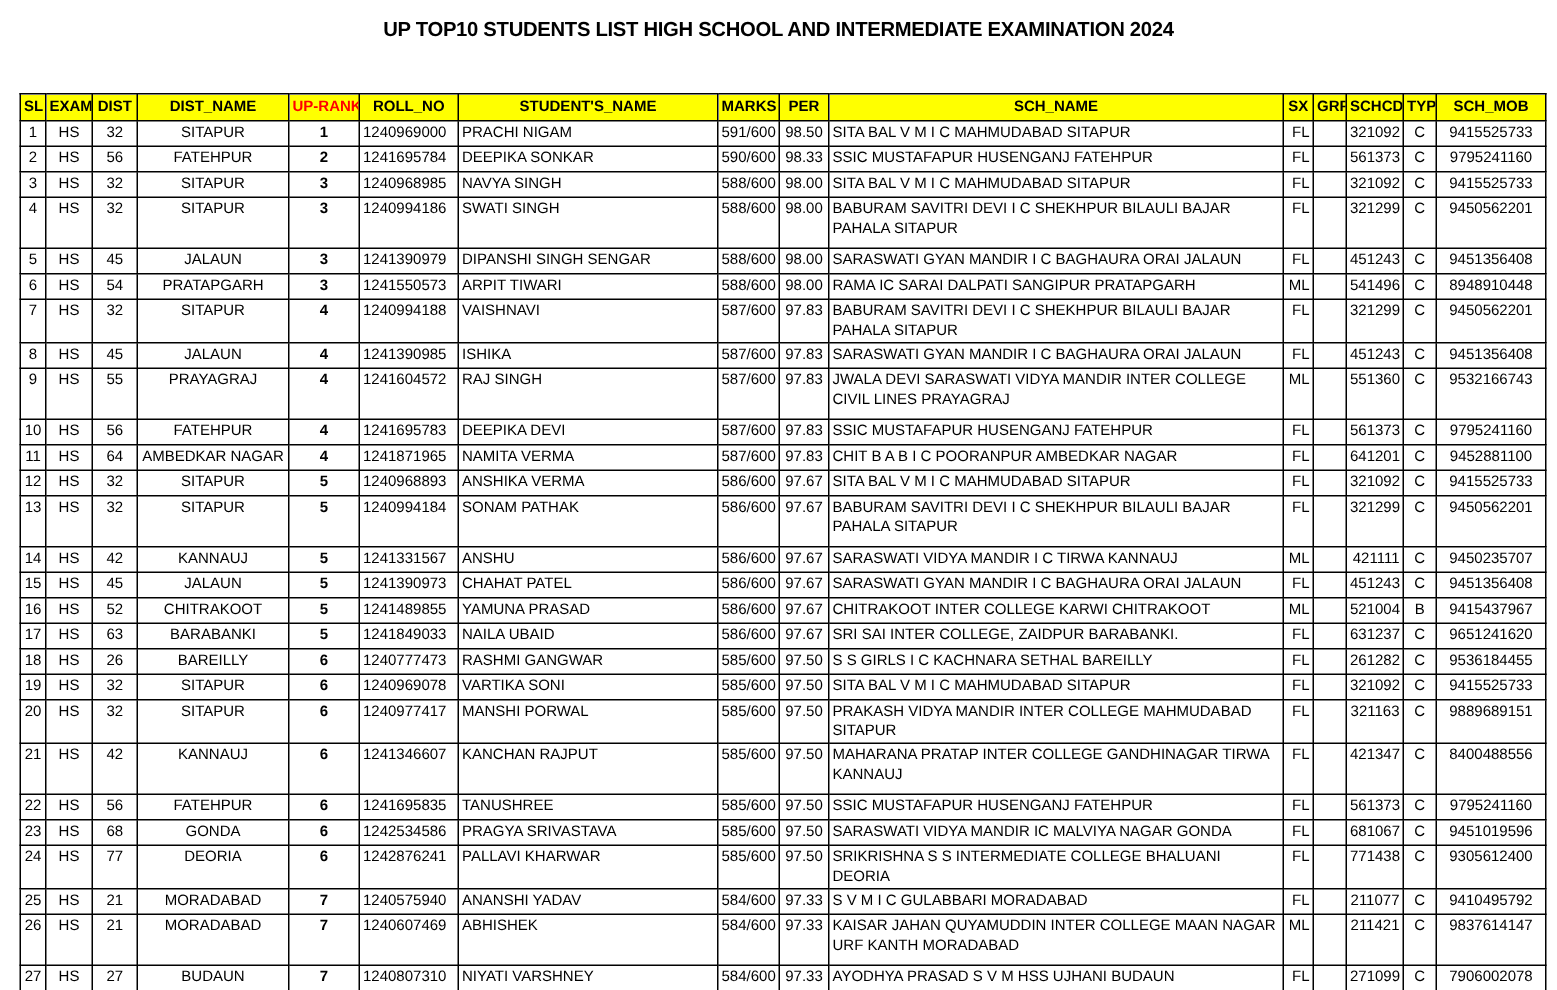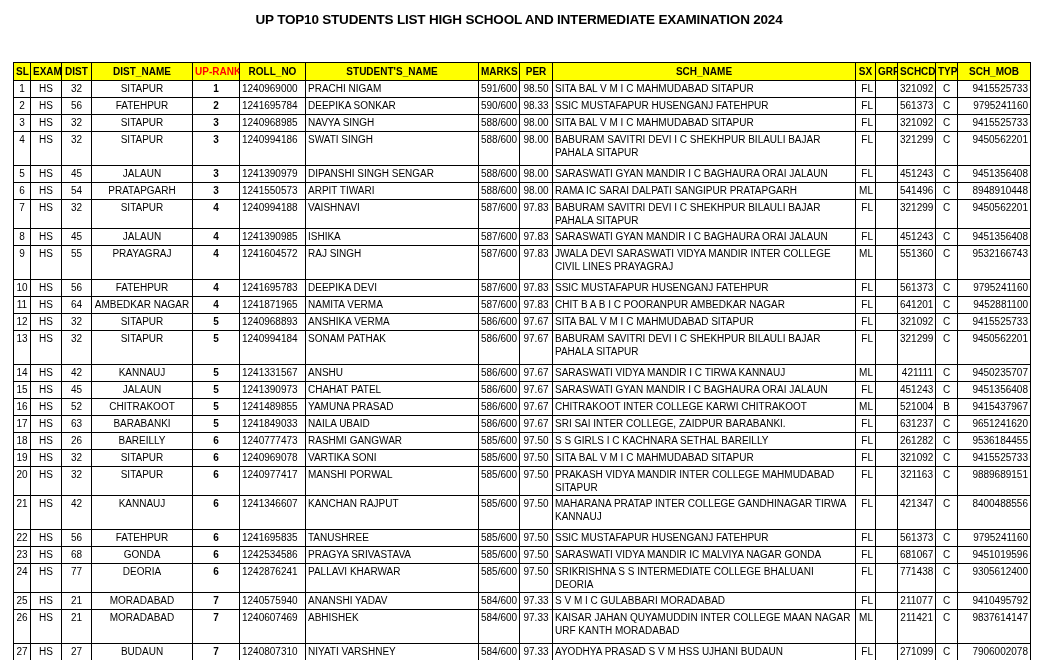--- a/index.html
+++ b/index.html
@@ -58,21 +58,21 @@
   .col-up_rank      { width: 47px;  text-align: center; }
   .col-roll_no      { width: 66px;  text-align: left; }
   .col-student_name { width: 173px; text-align: left; }
   .col-marks        { width: 41px;  }
   .col-per          { width: 33px;  text-align: center; }
   .col-sch_name     { width: 303px; text-align: left; }
   .col-sx           { width: 20px;  text-align: right; }
   .col-grp          { width: 22px;  text-align: center; }
   .col-schcd        { width: 38px;  text-align: right; }
   .col-typ          { width: 22px;  text-align: center; }
-  .col-sch_mob      { width: 73px;  text-align: right; }
+  .col-sch_mob      { width: 73px;  text-align: center; }
 
   thead th.col-dist_name,
   thead th.col-roll_no,
   thead th.col-student_name,
   thead th.col-sch_name { text-align: left; }
   thead th.col-schcd, thead th.col-sch_mob, thead th.col-sx { text-align: center; }
 
   thead th.col-up_rank { color: #FF0000; }
   td.col-up_rank { color: #FF0000; font-weight: 700; }
 </style>

